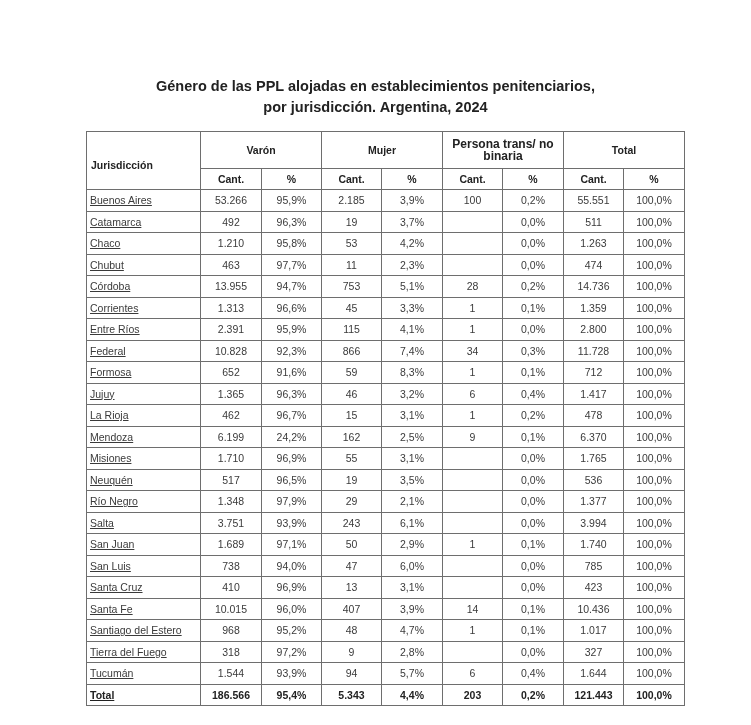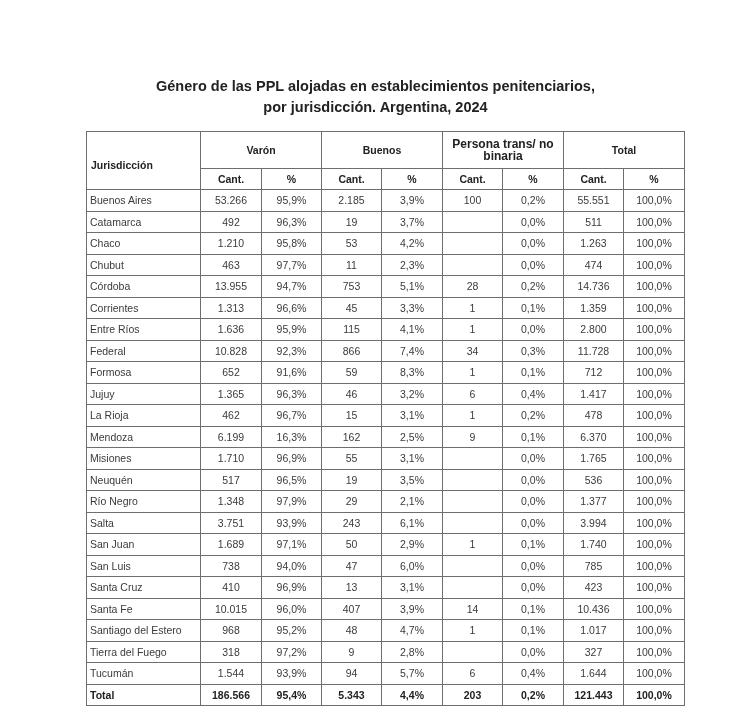--- a/index.html
+++ b/index.html
@@ -9,21 +9,21 @@
            font-weight:bold; font-size:14.5px; line-height:21px; color:#222; }
   table { position:absolute; left:86px; top:131px; border-collapse:collapse;
           table-layout:fixed; font-size:10.5px; }
   td, th { border:1.6px solid #6e6e6e; padding:0; overflow:hidden; white-space:nowrap; }
   th { font-weight:bold; color:#222; text-align:center; }
   th.jur { text-align:left; padding-left:4px; vertical-align:middle; padding-top:8px; }
   tr.h1 th { height:36px; }
   tr.h2 th { height:20px; }
   th.wrap { white-space:normal; line-height:12px; font-size:12px; }
   tbody td { height:20.5px; text-align:center; color:#3a3a3a; }
-  tbody td.name { text-align:left; padding-left:3px; }
+  tbody td.name { text-align:left; padding-left:3px;text-decoration:underline; }
   tr.total td { font-weight:bold; color:#222; }
 </style>
 </head>
 <body>
 
 <div class="title">
   <div>Género de las PPL alojadas en establecimientos penitenciarios,</div>
   <div>por jurisdicción. Argentina, 2024</div>
 </div>
 
@@ -36,21 +36,21 @@
       <col style="width:61px">
       <col style="width:60px">
     <col style="width:61px">
       <col style="width:60px">
       <col style="width:61px">
   </colgroup>
   <thead>
     <tr class="h1">
       <th class="jur" rowspan="2">Jurisdicción</th>
       <th colspan="2">Varón</th>
-      <th colspan="2">Buenos</th>
+      <th colspan="2">Mujer</th>
       <th colspan="2" class="wrap">Persona trans/ no binaria</th>
       <th colspan="2">Total</th>
     </tr>
     <tr class="h2">
       <th>Cant.</th>
       <th>%</th>
       <th>Cant.</th>
       <th>%</th>
       <th>Cant.</th>
       <th>%</th>
@@ -120,21 +120,21 @@
         <td>96,6%</td>
         <td>45</td>
         <td>3,3%</td>
         <td>1</td>
         <td>0,1%</td>
         <td>1.359</td>
         <td>100,0%</td>
       </tr>
       <tr>
         <td class="name">Entre Ríos</td>
-        <td>1.636</td>
+        <td>2.391</td>
         <td>95,9%</td>
         <td>115</td>
         <td>4,1%</td>
         <td>1</td>
         <td>0,0%</td>
         <td>2.800</td>
         <td>100,0%</td>
       </tr>
       <tr>
         <td class="name">Federal</td>
@@ -176,21 +176,21 @@
         <td>15</td>
         <td>3,1%</td>
         <td>1</td>
         <td>0,2%</td>
         <td>478</td>
         <td>100,0%</td>
       </tr>
       <tr>
         <td class="name">Mendoza</td>
         <td>6.199</td>
-        <td>16,3%</td>
+        <td>24,2%</td>
         <td>162</td>
         <td>2,5%</td>
         <td>9</td>
         <td>0,1%</td>
         <td>6.370</td>
         <td>100,0%</td>
       </tr>
       <tr>
         <td class="name">Misiones</td>
         <td>1.710</td>

